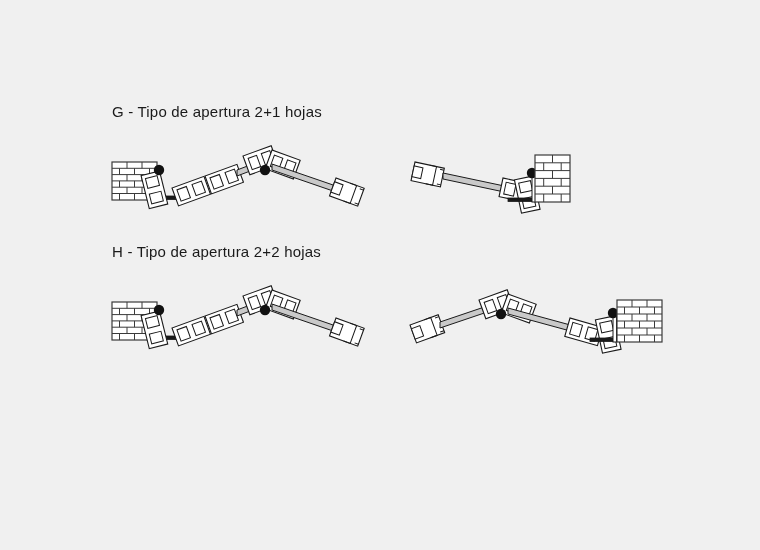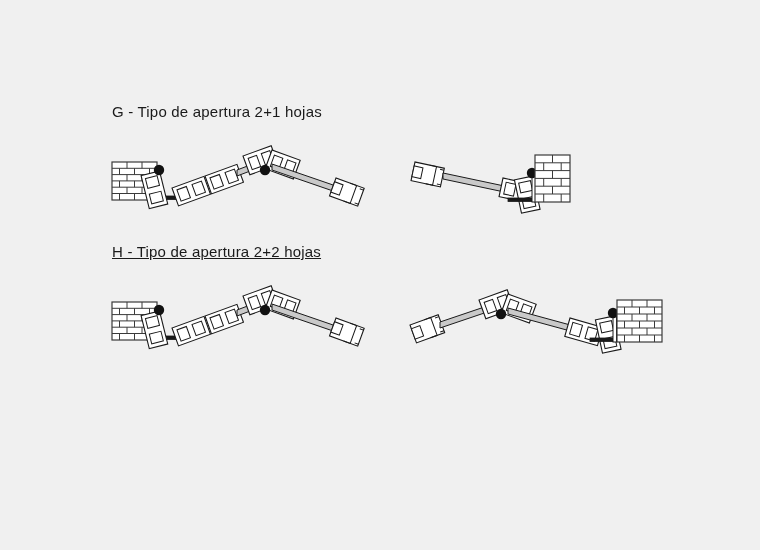--- a/index.html
+++ b/index.html
@@ -22,21 +22,21 @@
   }
   .row-title {
     position: absolute;
     font-size: 15px;
     font-weight: 400;
     color: #1a1a1a;
     letter-spacing: 0.2px;
     white-space: nowrap;
   }
   #title-g { left: 112px; top: 91px; }
-  #title-h { left: 112px; top: 231px; text-decoration: underline; }
+  #title-h { left: 112px; top: 231px; }
   svg { display: block; }
   .dgm {
     position: absolute;
     left: 0; top: 0;
     width: 760px;
     height: 550px;
     pointer-events: none;
   }
 </style>
 </head>

